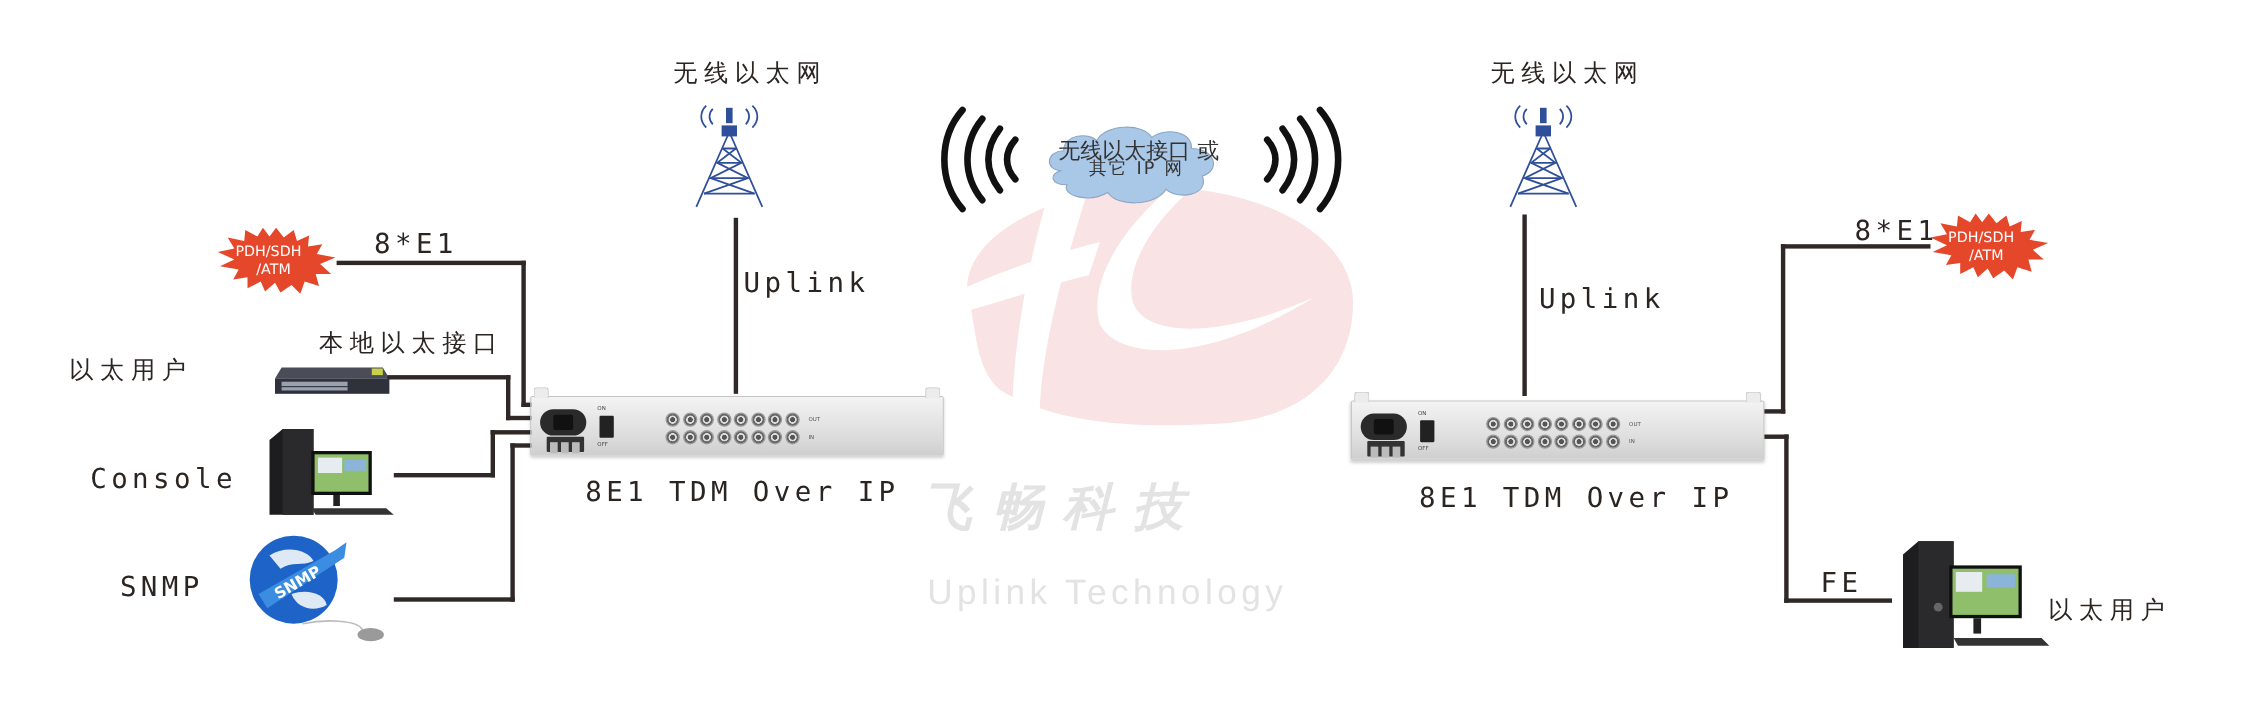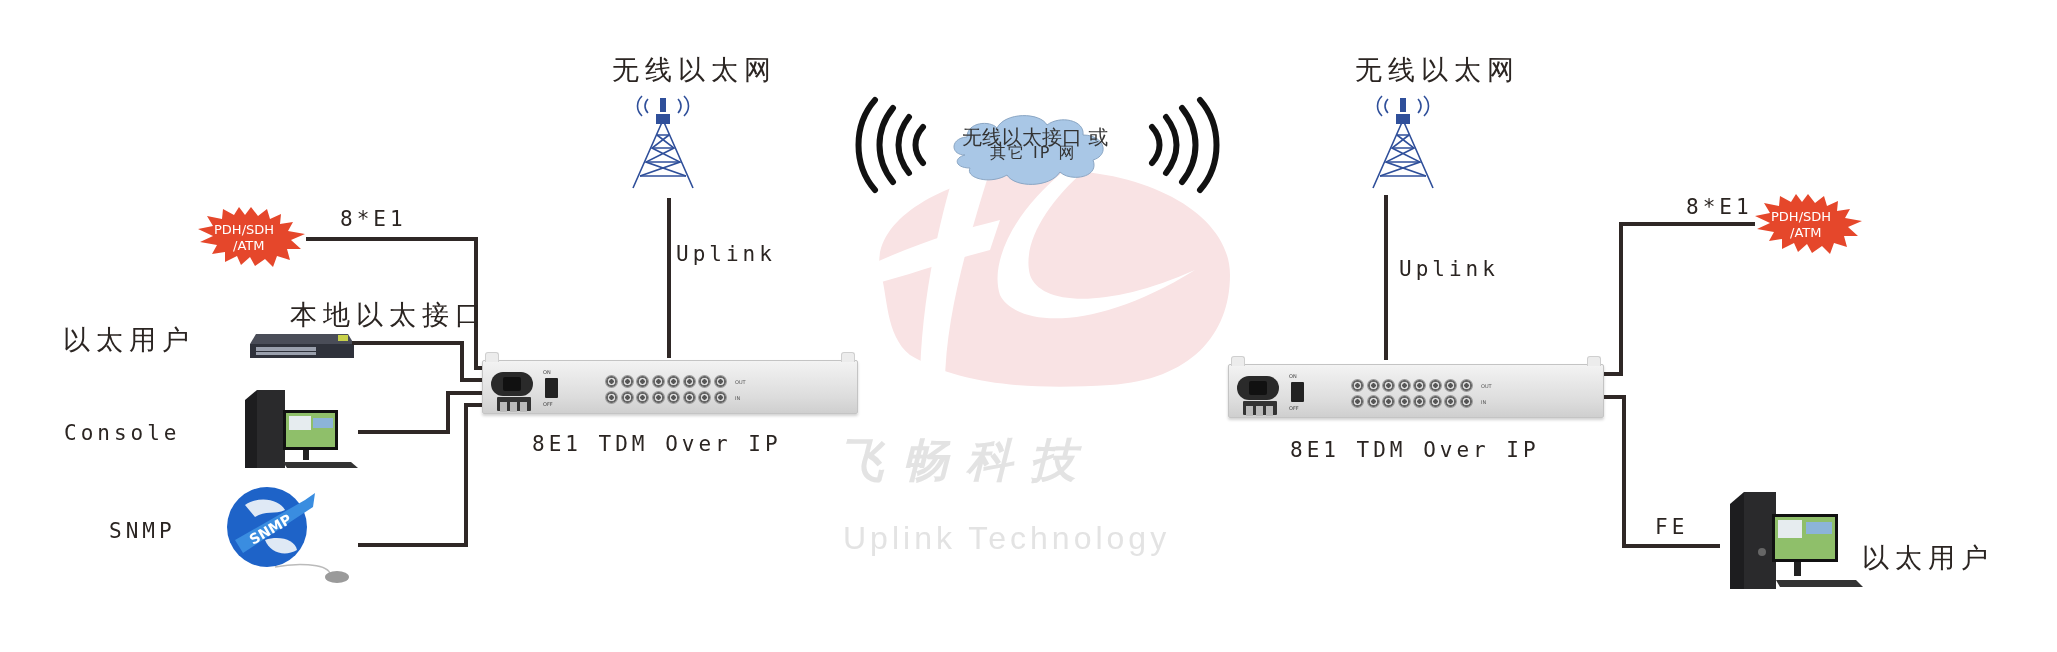--- a/index.html
+++ b/index.html
@@ -1,20 +1,20 @@
 <!DOCTYPE html>
 <html><head>
   <meta charset="utf-8">
   <style>
     * { box-sizing: border-box; margin: 0; padding: 0; }
     html, body { width: 2057px; height: 652px; background: #ffffff; overflow: hidden; }
     body { position: relative; font-family: "DejaVu Sans", sans-serif; color: #2b2522; }
     .lbl { position: absolute; white-space: nowrap; color: #2b2522; }
-    .cn { font-family: "DejaVu Sans", sans-serif; font-size: 27px; letter-spacing: 6px; }
-    .en { font-family: "DejaVu Sans Mono", monospace; font-size: 21px; letter-spacing: 4px; }
+    .cn { font-family: "DejaVu Sans", sans-serif; font-size: 22px; letter-spacing: 6px; }
+    .en { font-family: "DejaVu Sans Mono", monospace; font-size: 25px; letter-spacing: 4px; }
     .wire { position: absolute; background: #2f2826; }
     svg { position: absolute; overflow: visible; }
     .device { position: absolute; height: 54px; background: linear-gradient(#f3f3f3, #dcdcdc 70%, #cfcfcf); border: 1px solid #c4c4c4; border-radius: 2px; box-shadow: 0 2px 3px rgba(0,0,0,0.18); }
     .device .ear { position: absolute; top: -9px; width: 14px; height: 10px; background: #ececec; border: 1px solid #cfcfcf; border-bottom: none; border-radius: 3px 3px 0 0; }
     .device .power { position: absolute; left: 8px; top: 11px; width: 42px; height: 24px; background: #2a2a2a; border-radius: 12px; }
     .device .power::after { content: ""; position: absolute; left: 12px; top: 5px; width: 18px; height: 14px; background: #111; border-radius: 2px; }
     .device .term { position: absolute; left: 14px; top: 36px; width: 34px; height: 14px; background: #333; border-radius: 1px; }
     .device .term i { display: inline-block; width: 7px; height: 10px; background: #bbb; margin: 2px 0 0 3px; }
     .device .switch { position: absolute; left: 62px; top: 17px; width: 13px; height: 20px; background: #222; border-radius: 1px; }
     .device .sw-on, .device .sw-off { position: absolute; left: 60px; font-size: 5px; color: #444; }
@@ -95,21 +95,21 @@
   <g fill="#9aa0ad">
       <rect x="6" y="17" width="60" height="4"></rect>
       <rect x="6" y="22" width="60" height="3"></rect>
     </g>
   <rect x="88" y="5" width="10" height="6" fill="#c8d14a"></rect>
 </svg>
 <div class="wire" style="left:352px;top:341px;width:112px;height:4px;"></div>
 <div class="wire" style="left:460px;top:341px;width:4px;height:41px;"></div>
 <div class="wire" style="left:460px;top:378px;width:24px;height:4px;"></div>
 
-<div class="lbl en" style="left:64px;top:421px;">Console</div>
+<div class="lbl en" style="left:82px;top:421px;">Console</div>
 <svg style="left:243px;top:390px;" width="115" height="80" viewBox="0 0 115 80">
   <polygon points="2,10 14,0 42,0 42,78 2,78" fill="#1d1d1f"></polygon>
   <rect x="14" y="0" width="28" height="78" fill="#2a2a2c"></rect>
   <rect x="40" y="20" width="55" height="40" fill="#111"></rect>
   <rect x="43" y="23" width="49" height="34" fill="#8fbf6a"></rect>
   <rect x="46" y="26" width="22" height="14" fill="#e6ecef"></rect>
   <rect x="70" y="28" width="20" height="10" fill="#8cb4d8"></rect>
   <rect x="60" y="60" width="6" height="10" fill="#222"></rect>
   <polygon points="40,72 108,72 115,78 44,78" fill="#333"></polygon>
 </svg>

